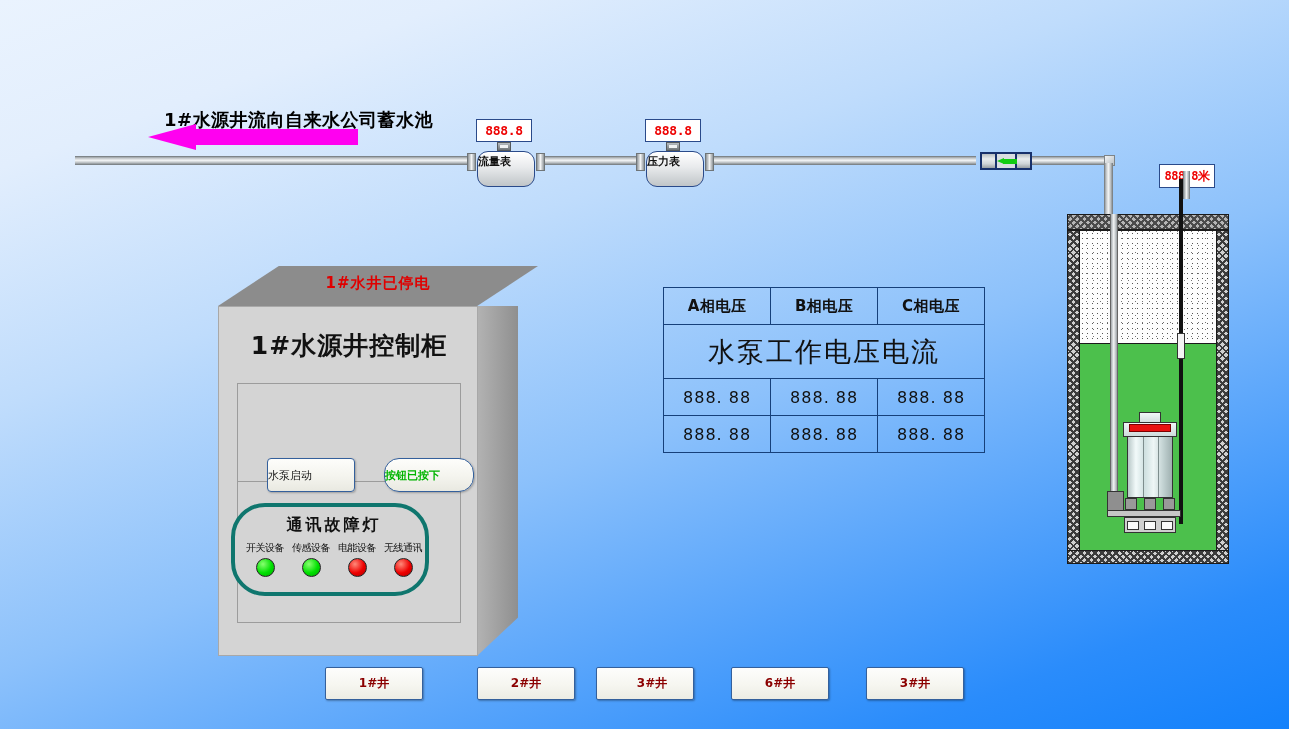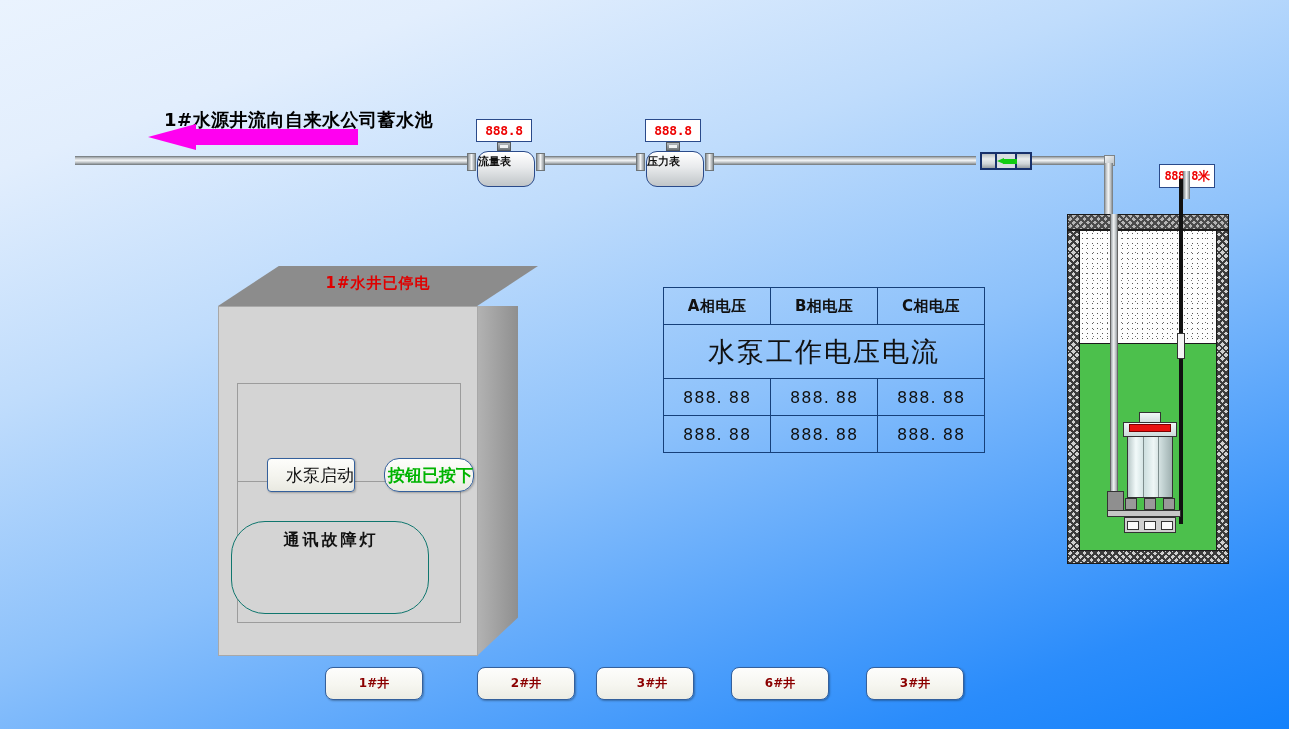--- a/index.html
+++ b/index.html
@@ -227,35 +227,36 @@
     width: 224px; height: 1px;
     background: #9c9c9c;
   }
 
   .cab-btn {
     position: absolute;
     height: 34px;
     background: linear-gradient(to bottom, #fdfdfb 0%, #f4f4ee 55%, #e9e9e1 100%);
     border: 1px solid #34609c;
     border-radius: 4px;
-    font-size: 17px;
+    font-size: 11px;
     font-weight: normal;
     line-height: 32px;
-    text-align: right;
+    text-align: left;
     color: #111;
     box-shadow: 1px 1px 2px rgba(0,0,0,0.25);
     cursor: pointer;
+    font-family: Liberation Serif, serif;
   }
   .cab-btn.pressed { color: #00b400; font-weight: bold; }
 
   .alarm-box {
     position: absolute;
-    left: 12px; top: 214px;
+    left: 12px; top: 196px;
     width: 198px; height: 93px;
-    border: 1px solid #0f766e;
+    border: 4px solid #0f766e;
     border-radius: 34px;
     background: #d4d4d4;
   }
   .alarm-title {
     position: absolute;
     left: 0; top: 8px;
     width: 198px;
     text-align: center;
     font-size: 16px;
     font-weight: bold;
@@ -481,21 +482,21 @@
     left: 325px; top: 667px;
     width: 660px; height: 33px;
   }
   .nav-btn {
     position: absolute;
     top: 0;
     width: 98px; height: 33px;
     background: linear-gradient(to bottom, #fdfdfc 0%, #f6f6f0 55%, #ededr6 100%);
     background: linear-gradient(to bottom, #fdfdfc 0%, #f6f6f0 55%, #ececE4 100%);
     border: 1px solid #34609c;
-    border-radius: 8px;
+    border-radius: 2px;
     font-size: 12px;
     font-weight: bold;
     color: #8b0000;
     line-height: 31px;
     text-align: center;
     box-shadow: 1px 1px 2px rgba(0,0,0,0.3);
     cursor: pointer;
   }
 </style>
 </head>
@@ -539,28 +540,47 @@
   </div>
 
   <div class="level-display" style="left:1159px; top:147px;margin-top:17px;">888.8米</div>
   <div class="level-post" style="left:1183px; top:171px; height:28px;"></div>
 
   <div class="cabinet" style="left:218px; top:222px; width:263px; height:392px;margin-top:44px;">
     <div class="cab-top"></div>
     <div class="cab-top-label">1#水井已停电</div>
     <div class="cab-side"></div>
     <div class="cab-face">
+      <div class="cab-title">1#水源井控制柜</div>
       <div class="cab-panel"></div>
       <div class="cab-divider"></div>
 
       <div class="cab-btn" style="left:48px; top:151px; width:88px;">水泵启动</div>
       <div class="cab-btn pressed" style="left:165px; top:151px; width:90px;border-radius:15px;">按钮已按下</div>
 
       <div class="alarm-box">
         <div class="alarm-title">通讯故障灯</div>
+        <div class="lamp-group">
+          <div class="lamp-cell">
+            <div class="lamp-label">开关设备</div>
+            <div class="lamp green"></div>
+          </div>
+          <div class="lamp-cell">
+            <div class="lamp-label">传感设备</div>
+            <div class="lamp green"></div>
+          </div>
+          <div class="lamp-cell">
+            <div class="lamp-label">电能设备</div>
+            <div class="lamp red"></div>
+          </div>
+          <div class="lamp-cell">
+            <div class="lamp-label">无线通讯</div>
+            <div class="lamp red"></div>
+          </div>
+        </div>
       </div>
     </div>
   </div>
 
   <table class="data-table" style="left:663px; top:287px; width:322px;">
     <tbody>
         <tr>
       <td class="tbl-head" style="width:33.4%">A相电压</td>
       <td class="tbl-head" style="width:33.3%">B相电压</td>
       <td class="tbl-head" style="width:33.3%">C相电压</td>

